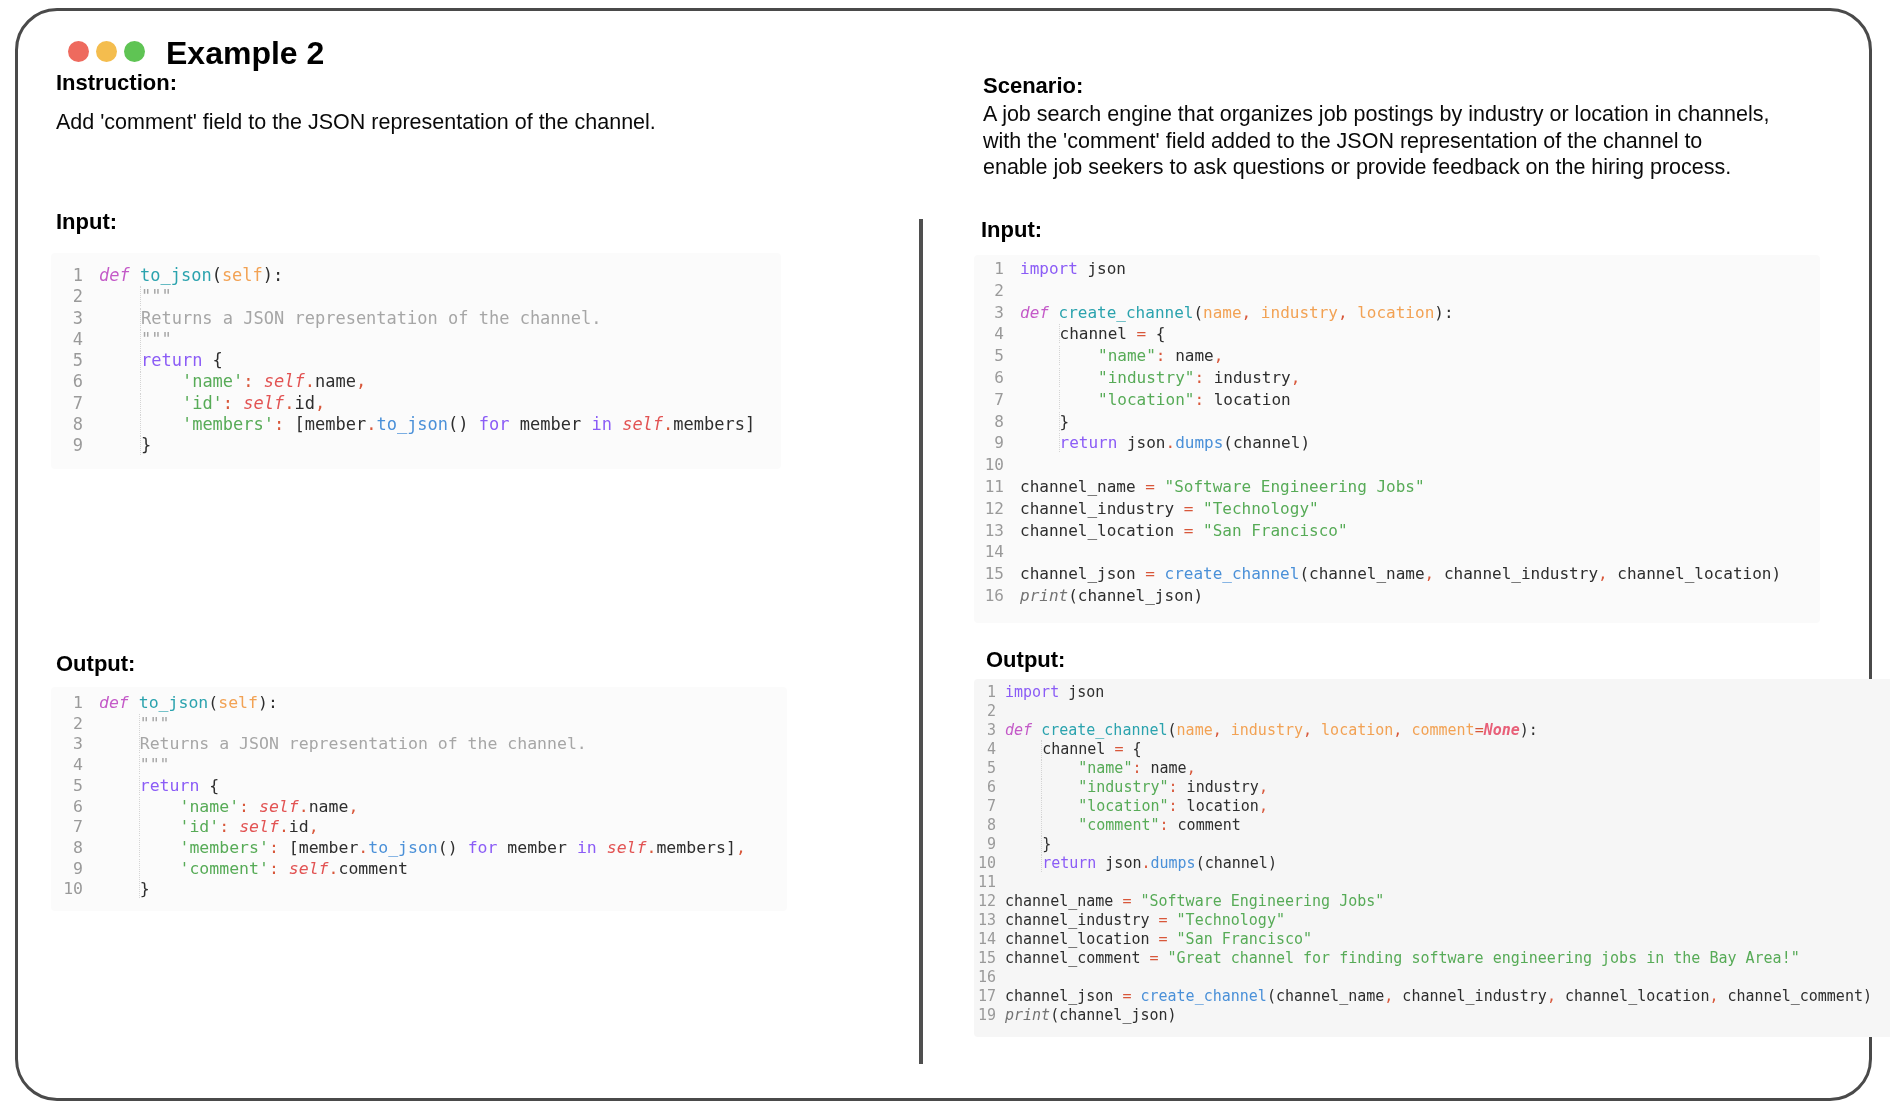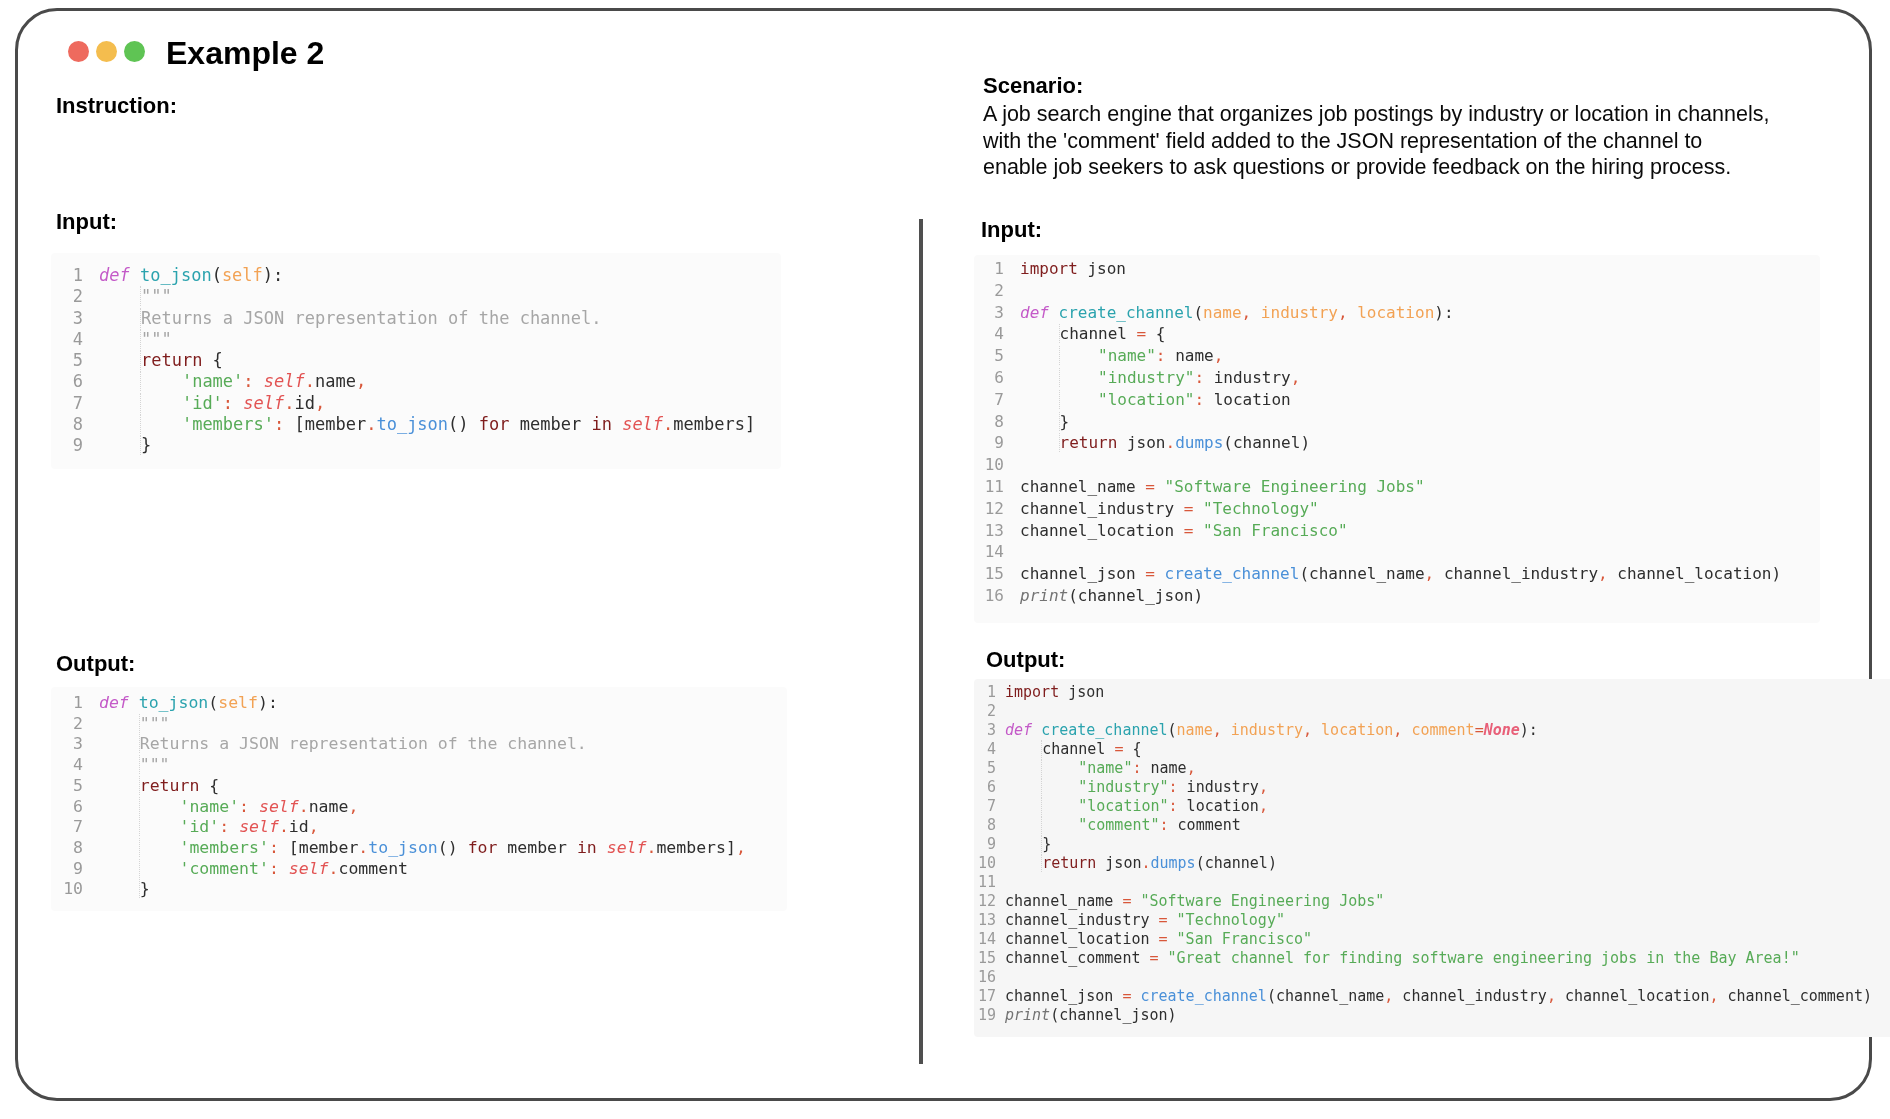--- a/index.html
+++ b/index.html
@@ -26,21 +26,21 @@
   .code-block, .cl { box-sizing:border-box; }
 
   .cl { display:flex; white-space:pre; }
   .ln { text-align:right; color:#9a9a9a; flex:none; }
   .cb-li .ln, .cb-lo .ln { width:28px; margin-right:16px; }
   .cb-ri .ln { width:26px; margin-right:16px; }
   .cb-ro .ln { width:22px; margin-right:9px; }
   .ct { flex:none; }
 
   .tk-pl  { color:#2e2e2e; }
-  .tk-kw  { color:#7f1d1d;text-align:right; }
+  .tk-kw  { color:#8b5cf6;text-align:right; }
   .tk-kwI { color:#c45ac8; font-style:italic;text-align:right; }
   .tk-fn  { color:#2ba3ae; }
   .tk-call{ color:#4a90d8; }
   .tk-bi  { color:#737373; font-style:italic; }
   .tk-str { color:#57ab57; }
   .tk-par { color:#f2a254; }
   .tk-slf { color:#e25353; font-style:italic; }
   .tk-non { color:#e85f78; font-style:italic; font-weight:bold; }
   .tk-op  { color:#d8573a; }
   .tk-doc { color:#a6a6a6; }
@@ -52,21 +52,22 @@
 <div class="frame">
 
   <div class="dots">
     <div class="dot" style="background:#ee6a5e"></div>
     <div class="dot" style="background:#f4bd4e"></div>
     <div class="dot" style="background:#5fc454"></div>
   </div>
 
   <div class="win-title">Example 2</div>
 
-  <div class="h-label" style="left:38px; top:82px;text-align:center;">Instruction:</div>
+  <div class="h-label" style="left:38px; top:59px;text-align:center;">Instruction:</div>
+  <div class="body-text" style="left:38px; top:98px; width:800px;">Add 'comment' field to the JSON representation of the channel.</div>
 
   <div class="h-label" style="left:38px; top:198px;">Input:</div>
   <div class="code-block cb-li">
       <div class="cl"><span class="ln">1</span><span class="ct"><span class="tk-kwI">def</span><span class="tk-pl"> </span><span class="tk-fn">to_json</span><span class="tk-pl">(</span><span class="tk-par">self</span><span class="tk-pl">):</span></span></div>
       <div class="cl"><span class="ln">2</span><span class="ct"><span class="tk-ind">    </span><span class="tk-doc">"""</span></span></div>
       <div class="cl"><span class="ln">3</span><span class="ct"><span class="tk-ind">    </span><span class="tk-doc">Returns a JSON representation of the channel.</span></span></div>
       <div class="cl"><span class="ln">4</span><span class="ct"><span class="tk-ind">    </span><span class="tk-doc">"""</span></span></div>
       <div class="cl"><span class="ln">5</span><span class="ct"><span class="tk-ind">    </span><span class="tk-kw">return</span><span class="tk-pl"> {</span></span></div>
       <div class="cl"><span class="ln">6</span><span class="ct"><span class="tk-ind">    </span><span class="tk-pl">    </span><span class="tk-str">'name'</span><span class="tk-op">:</span><span class="tk-pl"> </span><span class="tk-slf">self</span><span class="tk-op">.</span><span class="tk-pl">name</span><span class="tk-op">,</span></span></div>
       <div class="cl"><span class="ln">7</span><span class="ct"><span class="tk-ind">    </span><span class="tk-pl">    </span><span class="tk-str">'id'</span><span class="tk-op">:</span><span class="tk-pl"> </span><span class="tk-slf">self</span><span class="tk-op">.</span><span class="tk-pl">id</span><span class="tk-op">,</span></span></div>

